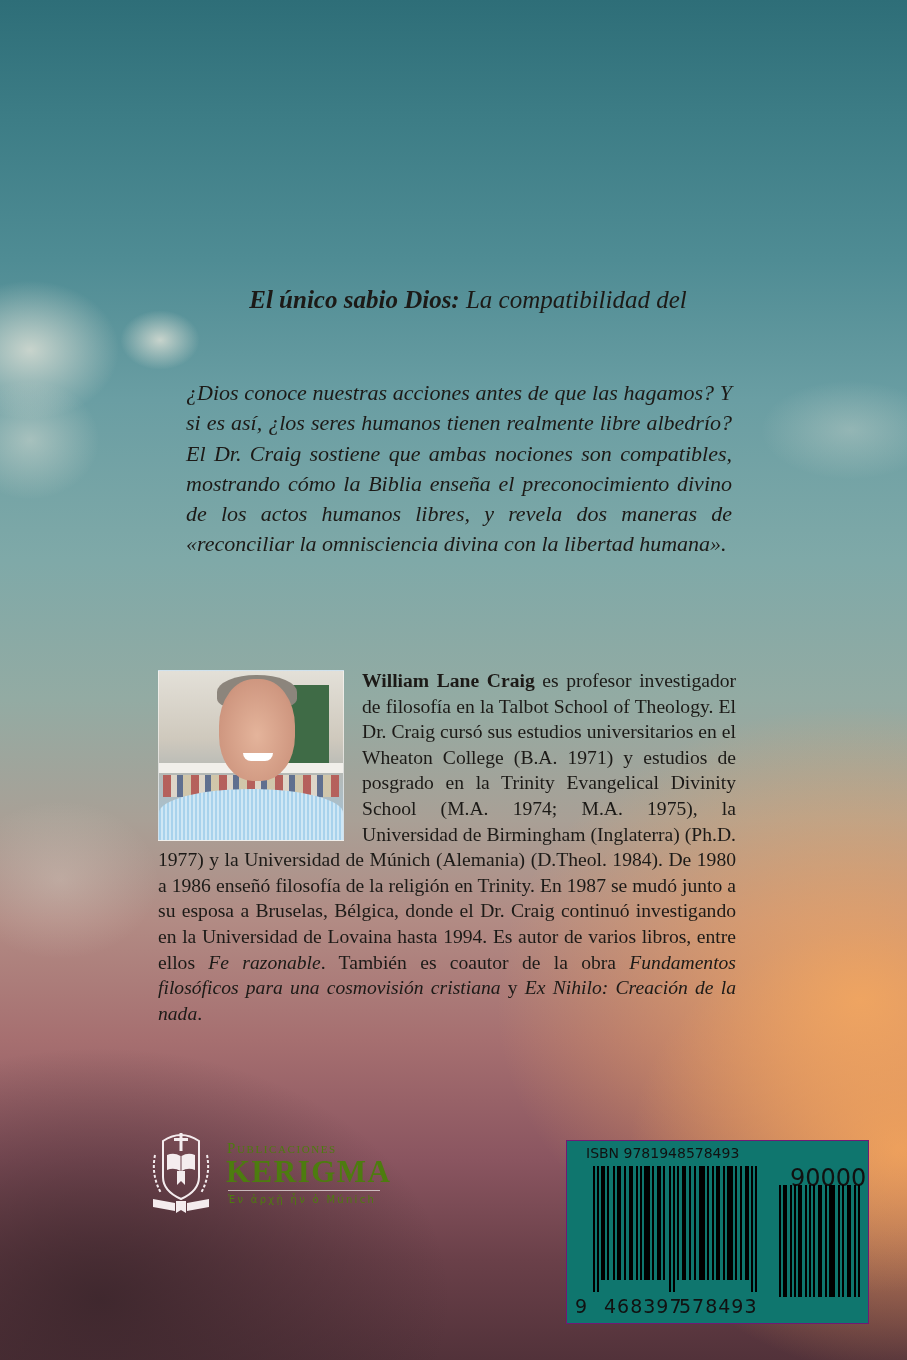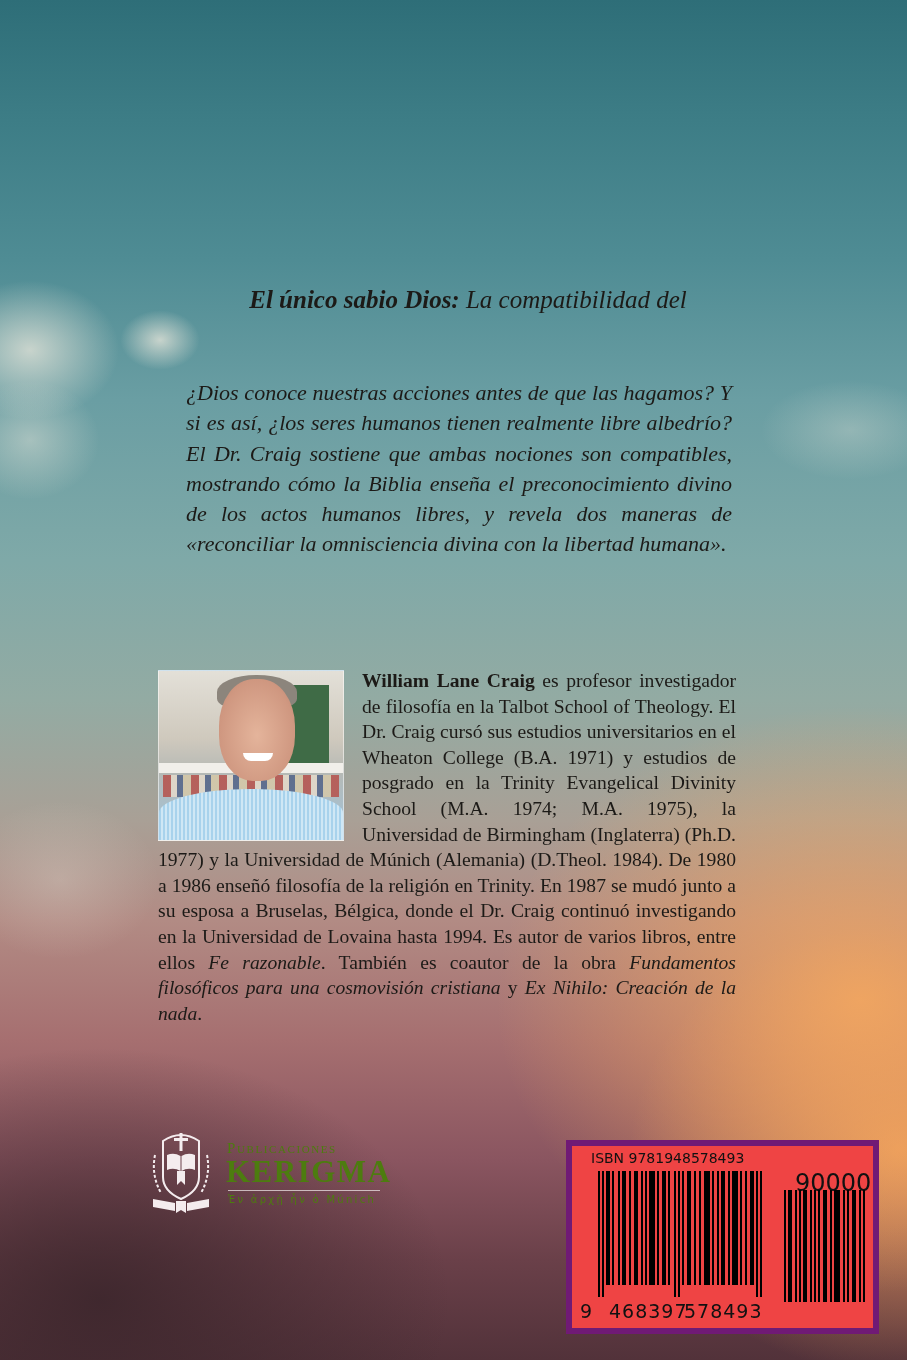--- a/index.html
+++ b/index.html
@@ -68,21 +68,21 @@
       color:#4d7c0f;
     }
     .logo .crest { position:absolute; left:0; top:0; width:72px; height:92px; }
     .logo .pub { position:absolute; left:82px; top:15px; font-size:15px; letter-spacing:1.6px; font-variant:small-caps; }
     .logo .ker { position:absolute; left:81px; top:30px; font-size:31px; font-weight:bold; letter-spacing:1.5px; line-height:34px; }
     .logo .rule { position:absolute; left:83px; top:65px; width:152px; height:1px; background:rgba(244,236,238,0.7); }
     .logo .motto { position:absolute; left:83px; top:69px; font-size:10px; letter-spacing:2.3px; font-family:"DejaVu Sans", sans-serif; }
 
     .barcode-box {
       position:absolute; left:566px; top:1140px; width:301px; height:182px;
-      background:#ef4444; border:6px solid #701a75;
+      background:#0f766e; border:1px solid #701a75;
       font-family:"DejaVu Sans", "Liberation Sans", sans-serif; color:#111;
     }
     .isbn-label { position:absolute; left:19px; top:4px; font-size:14px; }
     .bars-main { position:absolute; left:26px; top:25px; width:164px; height:126px; }
     .bars-add { position:absolute; left:212px; top:44px; width:82px; height:112px; }
     .bars-add-num { position:absolute; left:223px; top:23px; font-size:24px; }
     .digits { position:absolute; bottom:6px; font-size:19px; }
   </style>
 </head>
 <body>

